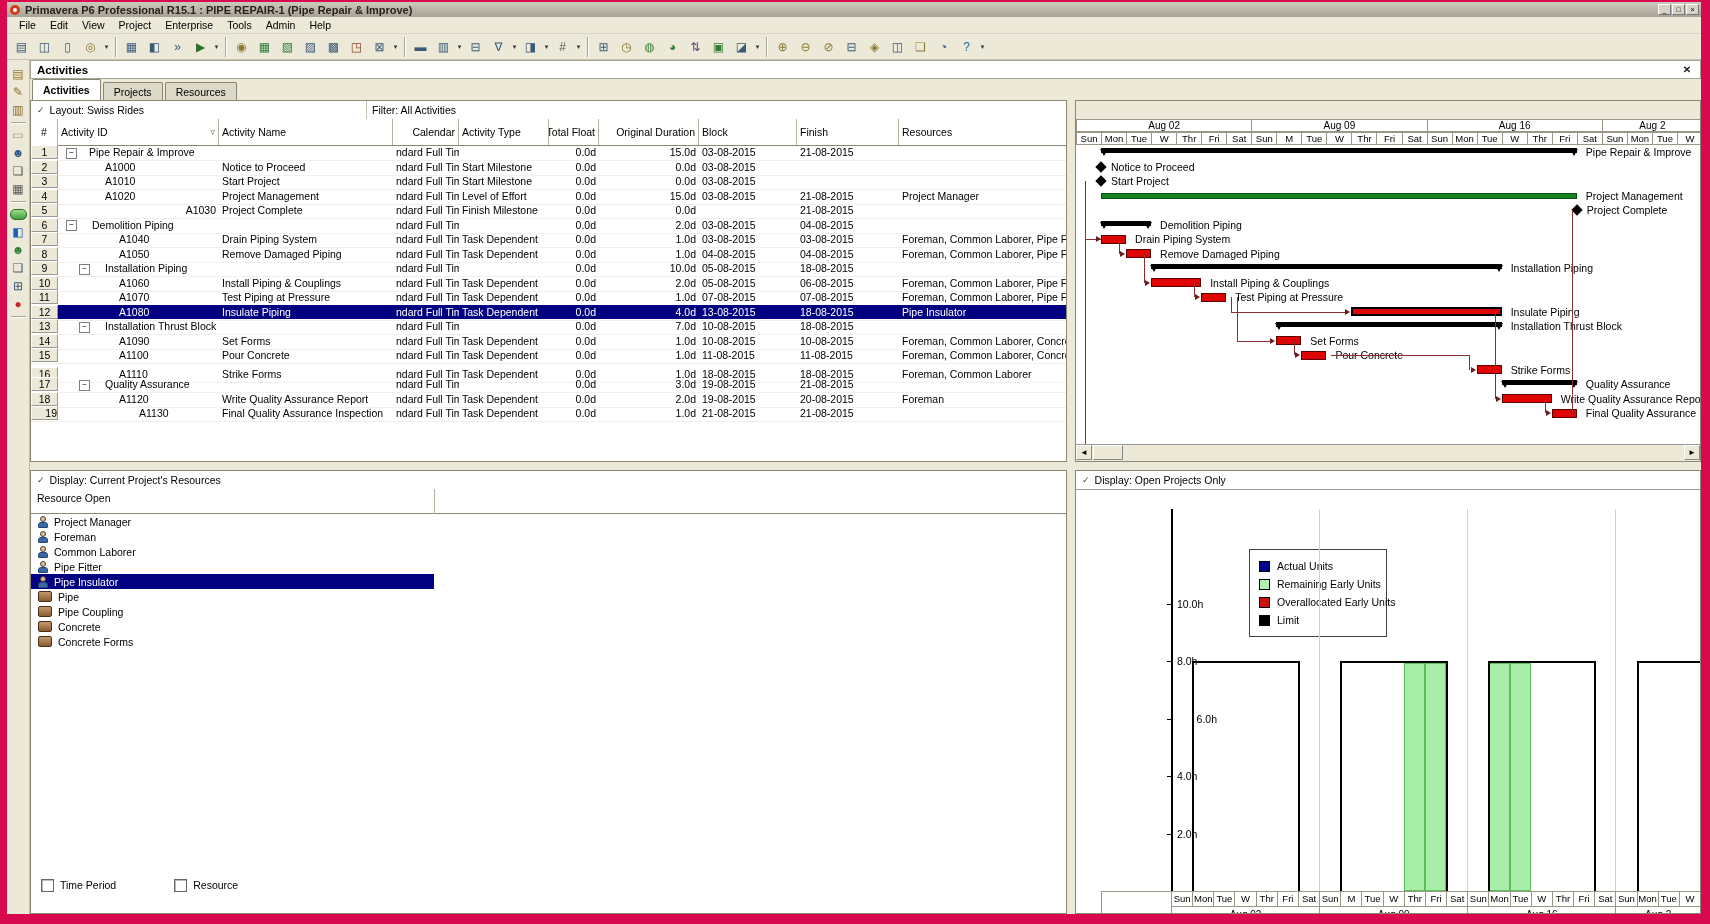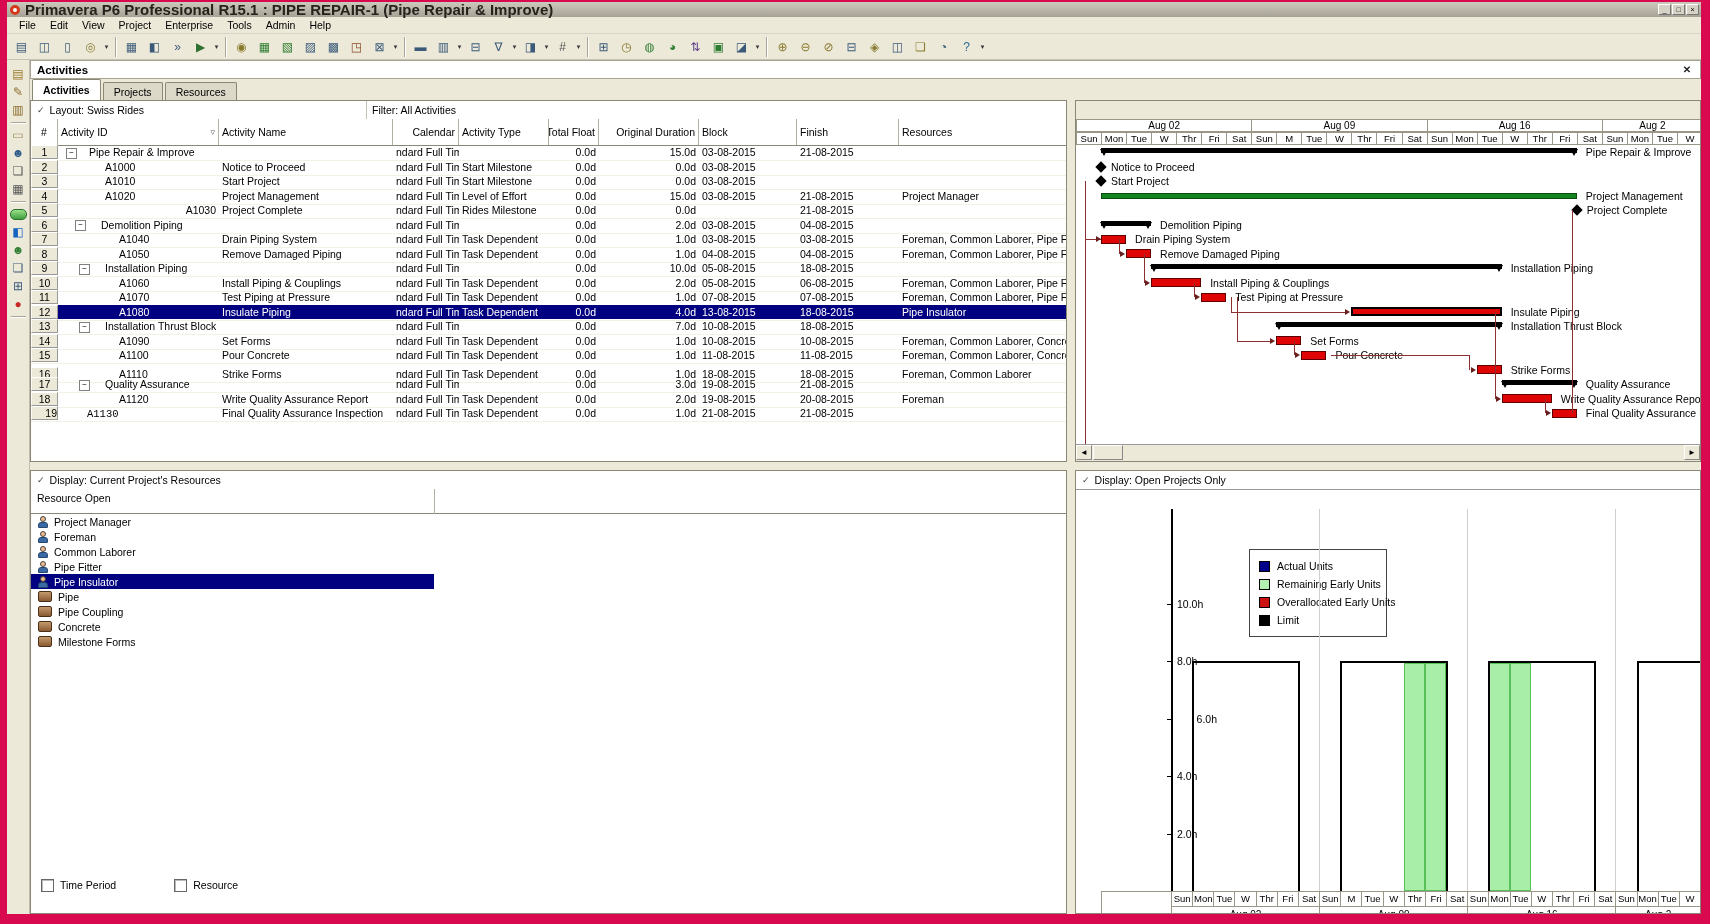--- a/index.html
+++ b/index.html
@@ -5,21 +5,21 @@
   html,body{margin:0;padding:0;background:#555;}
   .screen{position:relative;width:1710px;height:924px;background:#d8094e;overflow:hidden;
           font-family:"Liberation Sans",sans-serif;font-size:10.5px;color:#000;}
   .window{position:absolute;left:7px;top:2px;width:1694px;height:912px;background:#ece9d8;}
 
   
   .titlebar{position:absolute;left:0;top:0;width:100%;height:15px;
             background:linear-gradient(#cdc9bd,#a8a296);display:flex;align-items:center;
             padding-left:3px;box-sizing:border-box;}
   .app-icon{width:10px;height:10px;border-radius:50%;background:#fff;border:3px solid #d43a1a;box-sizing:border-box;flex:none;}
-  .title-text{font-weight:bold;font-size:15px;color:#26221c;margin-left:5px;white-space:nowrap;}
+  .title-text{font-weight:bold;font-size:11px;color:#26221c;margin-left:5px;white-space:nowrap;}
   .win-btns{margin-left:auto;margin-right:2px;display:flex;gap:1px;}
   .win-btn{width:13px;height:11px;background:#d6d2c6;border:1px solid #fff;border-right-color:#777;border-bottom-color:#777;
            font-size:7px;line-height:9px;text-align:center;box-sizing:border-box;}
 
   
   .menubar{position:absolute;left:0;top:15px;width:100%;height:17px;display:flex;align-items:center;
            padding-left:5px;box-sizing:border-box;border-bottom:1px solid #d8d4c8;}
   .menu-item{padding:1px 7px;white-space:nowrap;}
   .toolbar{position:absolute;left:0;top:32px;width:100%;height:26px;display:flex;align-items:center;
            padding-left:3px;box-sizing:border-box;border-bottom:1px solid #c6c2b4;}
@@ -290,30 +290,30 @@
                 <div class="tcell data" style="left: 568px; width: 100px; text-align: right;">15.0d</div>
                 <div class="tcell data" style="left: 668px; width: 98px;">03-08-2015</div>
                 <div class="tcell data" style="left: 766px; width: 102px;">21-08-2015</div>
                 <div class="tcell data" style="left: 868px; width: 169px;">Project Manager</div>
               </div>
               <div class="trow" style="top: 58px;">
                 <div class="tcell numcell" style="left: 0px; width: 27px;">5</div>
                 <div class="tcell data" style="left: 27px; width: 161px; text-align: right;"><span style="margin-left: 44px; display: inline-block;">A1030</span></div>
                 <div class="tcell data" style="left: 188px; width: 174px;">Project Complete</div>
                 <div class="tcell data" style="left: 362px; width: 66px; text-align: right;">ndard Full Time</div>
-                <div class="tcell data" style="left: 428px; width: 90px;">Rides Milestone</div>
+                <div class="tcell data" style="left: 428px; width: 90px;">Finish Milestone</div>
                 <div class="tcell data" style="left: 518px; width: 50px; text-align: right;">0.0d</div>
                 <div class="tcell data" style="left: 568px; width: 100px; text-align: right;">0.0d</div>
                 <div class="tcell data" style="left: 668px; width: 98px;"></div>
                 <div class="tcell data" style="left: 766px; width: 102px;">21-08-2015</div>
                 <div class="tcell data" style="left: 868px; width: 169px;"></div>
               </div>
               <div class="trow" style="top: 72.5px;">
                 <div class="tcell numcell" style="left: 0px; width: 27px;">6</div>
-                <div class="tcell data" style="left: 23px; width: 161px;"><span class="minus" style="margin-left: 18px;">−</span><span style="margin-left: 11px;">Demolition Piping</span></div>
+                <div class="tcell data" style="left: 14px; width: 161px;"><span class="minus" style="margin-left: 18px;">−</span><span style="margin-left: 11px;">Demolition Piping</span></div>
                 <div class="tcell data" style="left: 188px; width: 174px;"></div>
                 <div class="tcell data" style="left: 362px; width: 66px; text-align: right;">ndard Full Time</div>
                 <div class="tcell data" style="left: 428px; width: 90px;"></div>
                 <div class="tcell data" style="left: 518px; width: 50px; text-align: right;">0.0d</div>
                 <div class="tcell data" style="left: 568px; width: 100px; text-align: right;">2.0d</div>
                 <div class="tcell data" style="left: 668px; width: 98px;">03-08-2015</div>
                 <div class="tcell data" style="left: 766px; width: 102px;">04-08-2015</div>
                 <div class="tcell data" style="left: 868px; width: 169px;"></div>
               </div>
               <div class="trow" style="top: 87px;">
@@ -455,21 +455,21 @@
                 <div class="tcell data" style="left: 362px; width: 66px; text-align: right;">ndard Full Time</div>
                 <div class="tcell data" style="left: 428px; width: 90px;">Task Dependent</div>
                 <div class="tcell data" style="left: 518px; width: 50px; text-align: right;">0.0d</div>
                 <div class="tcell data" style="left: 568px; width: 100px; text-align: right;">2.0d</div>
                 <div class="tcell data" style="left: 668px; width: 98px;">19-08-2015</div>
                 <div class="tcell data" style="left: 766px; width: 102px;">20-08-2015</div>
                 <div class="tcell data" style="left: 868px; width: 169px;">Foreman</div>
               </div>
               <div class="trow" style="top: 261px;">
                 <div class="tcell numcell" style="left: 0px; width: 27px; text-align: right;">19</div>
-                <div class="tcell data" style="left: 27px; width: 161px;"><span style="margin-left: 26px; display: inline-block; font-family: Liberation Mono, monospace;">A1130</span></div>
+                <div class="tcell data" style="left: 27px; width: 161px;"><span style="margin-left: 78px; display: inline-block;">A1130</span></div>
                 <div class="tcell data" style="left: 188px; width: 174px;">Final Quality Assurance Inspection</div>
                 <div class="tcell data" style="left: 362px; width: 66px; text-align: right;">ndard Full Time</div>
                 <div class="tcell data" style="left: 428px; width: 90px;">Task Dependent</div>
                 <div class="tcell data" style="left: 518px; width: 50px; text-align: right;">0.0d</div>
                 <div class="tcell data" style="left: 568px; width: 100px; text-align: right;">1.0d</div>
                 <div class="tcell data" style="left: 668px; width: 98px;">21-08-2015</div>
                 <div class="tcell data" style="left: 766px; width: 102px;">21-08-2015</div>
                 <div class="tcell data" style="left: 868px; width: 169px;"></div>
               </div>
             </div>
@@ -627,21 +627,21 @@
               <div class="ritem">
                 <span class="icm"></span>
                 <span>Pipe Coupling</span>
               </div>
               <div class="ritem">
                 <span class="icm"></span>
                 <span>Concrete</span>
               </div>
               <div class="ritem">
                 <span class="icm"></span>
-                <span>Milestone Forms</span>
+                <span>Concrete Forms</span>
               </div>
             </div>
           <div class="checks" id="checksRow">
               <span class="cbwrap">
                 <span class="cb"></span>
                 <span>Time Period</span>
               </span>
               <span class="cbwrap">
                 <span class="cb"></span>
                 <span>Resource</span>

